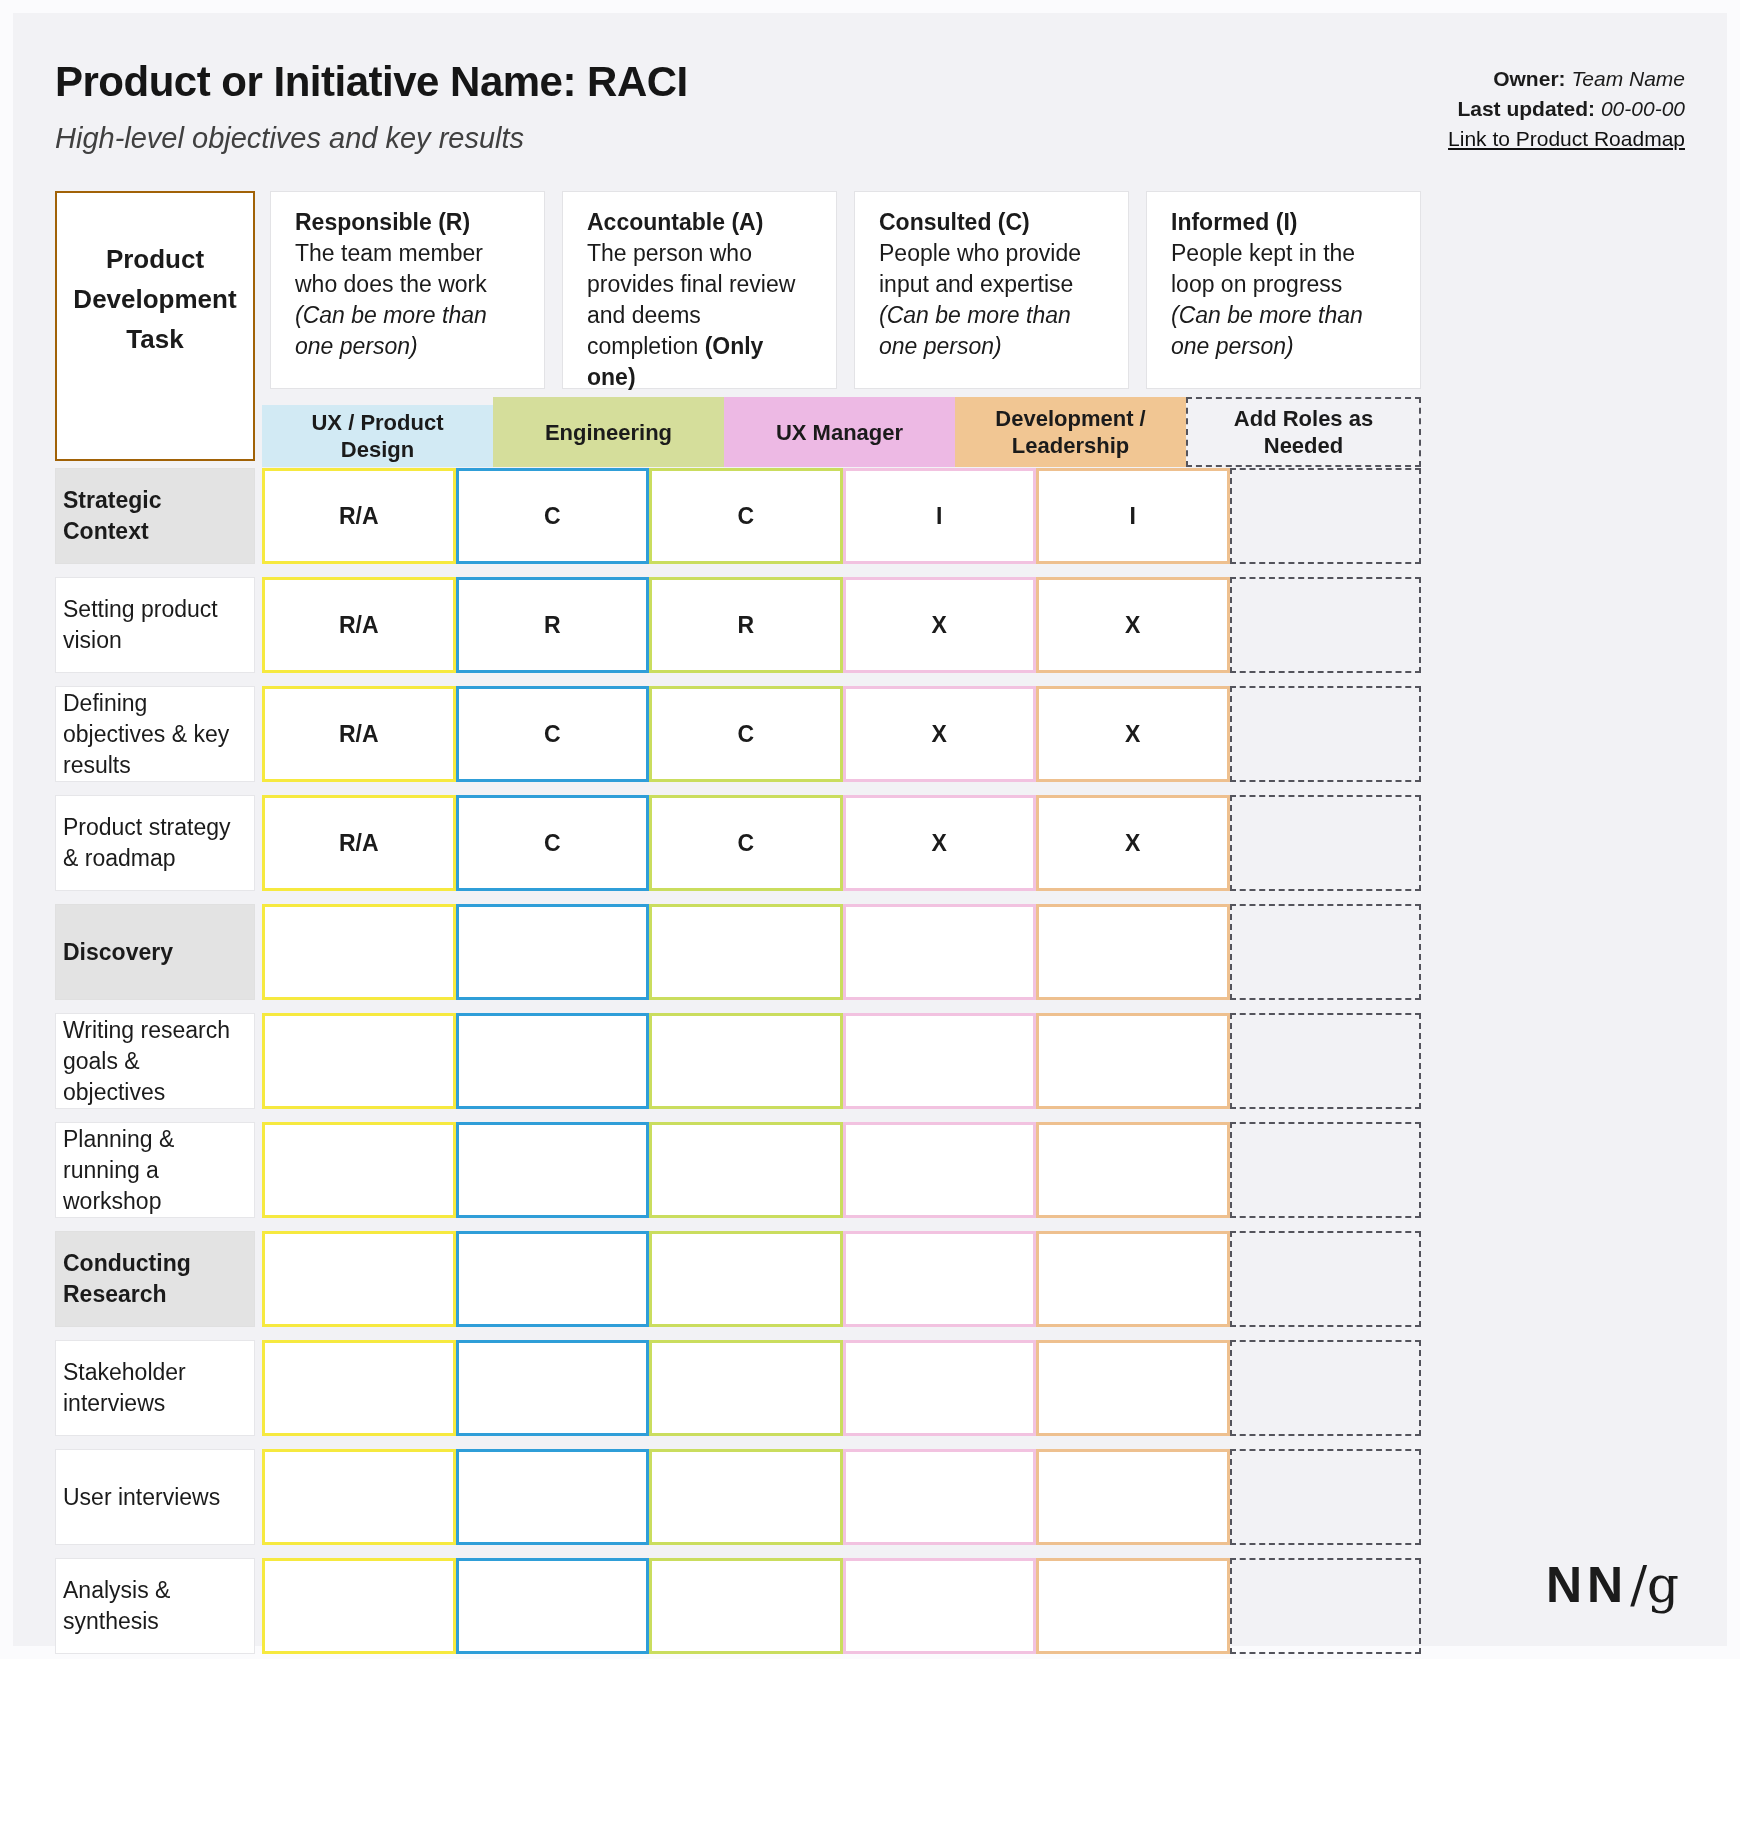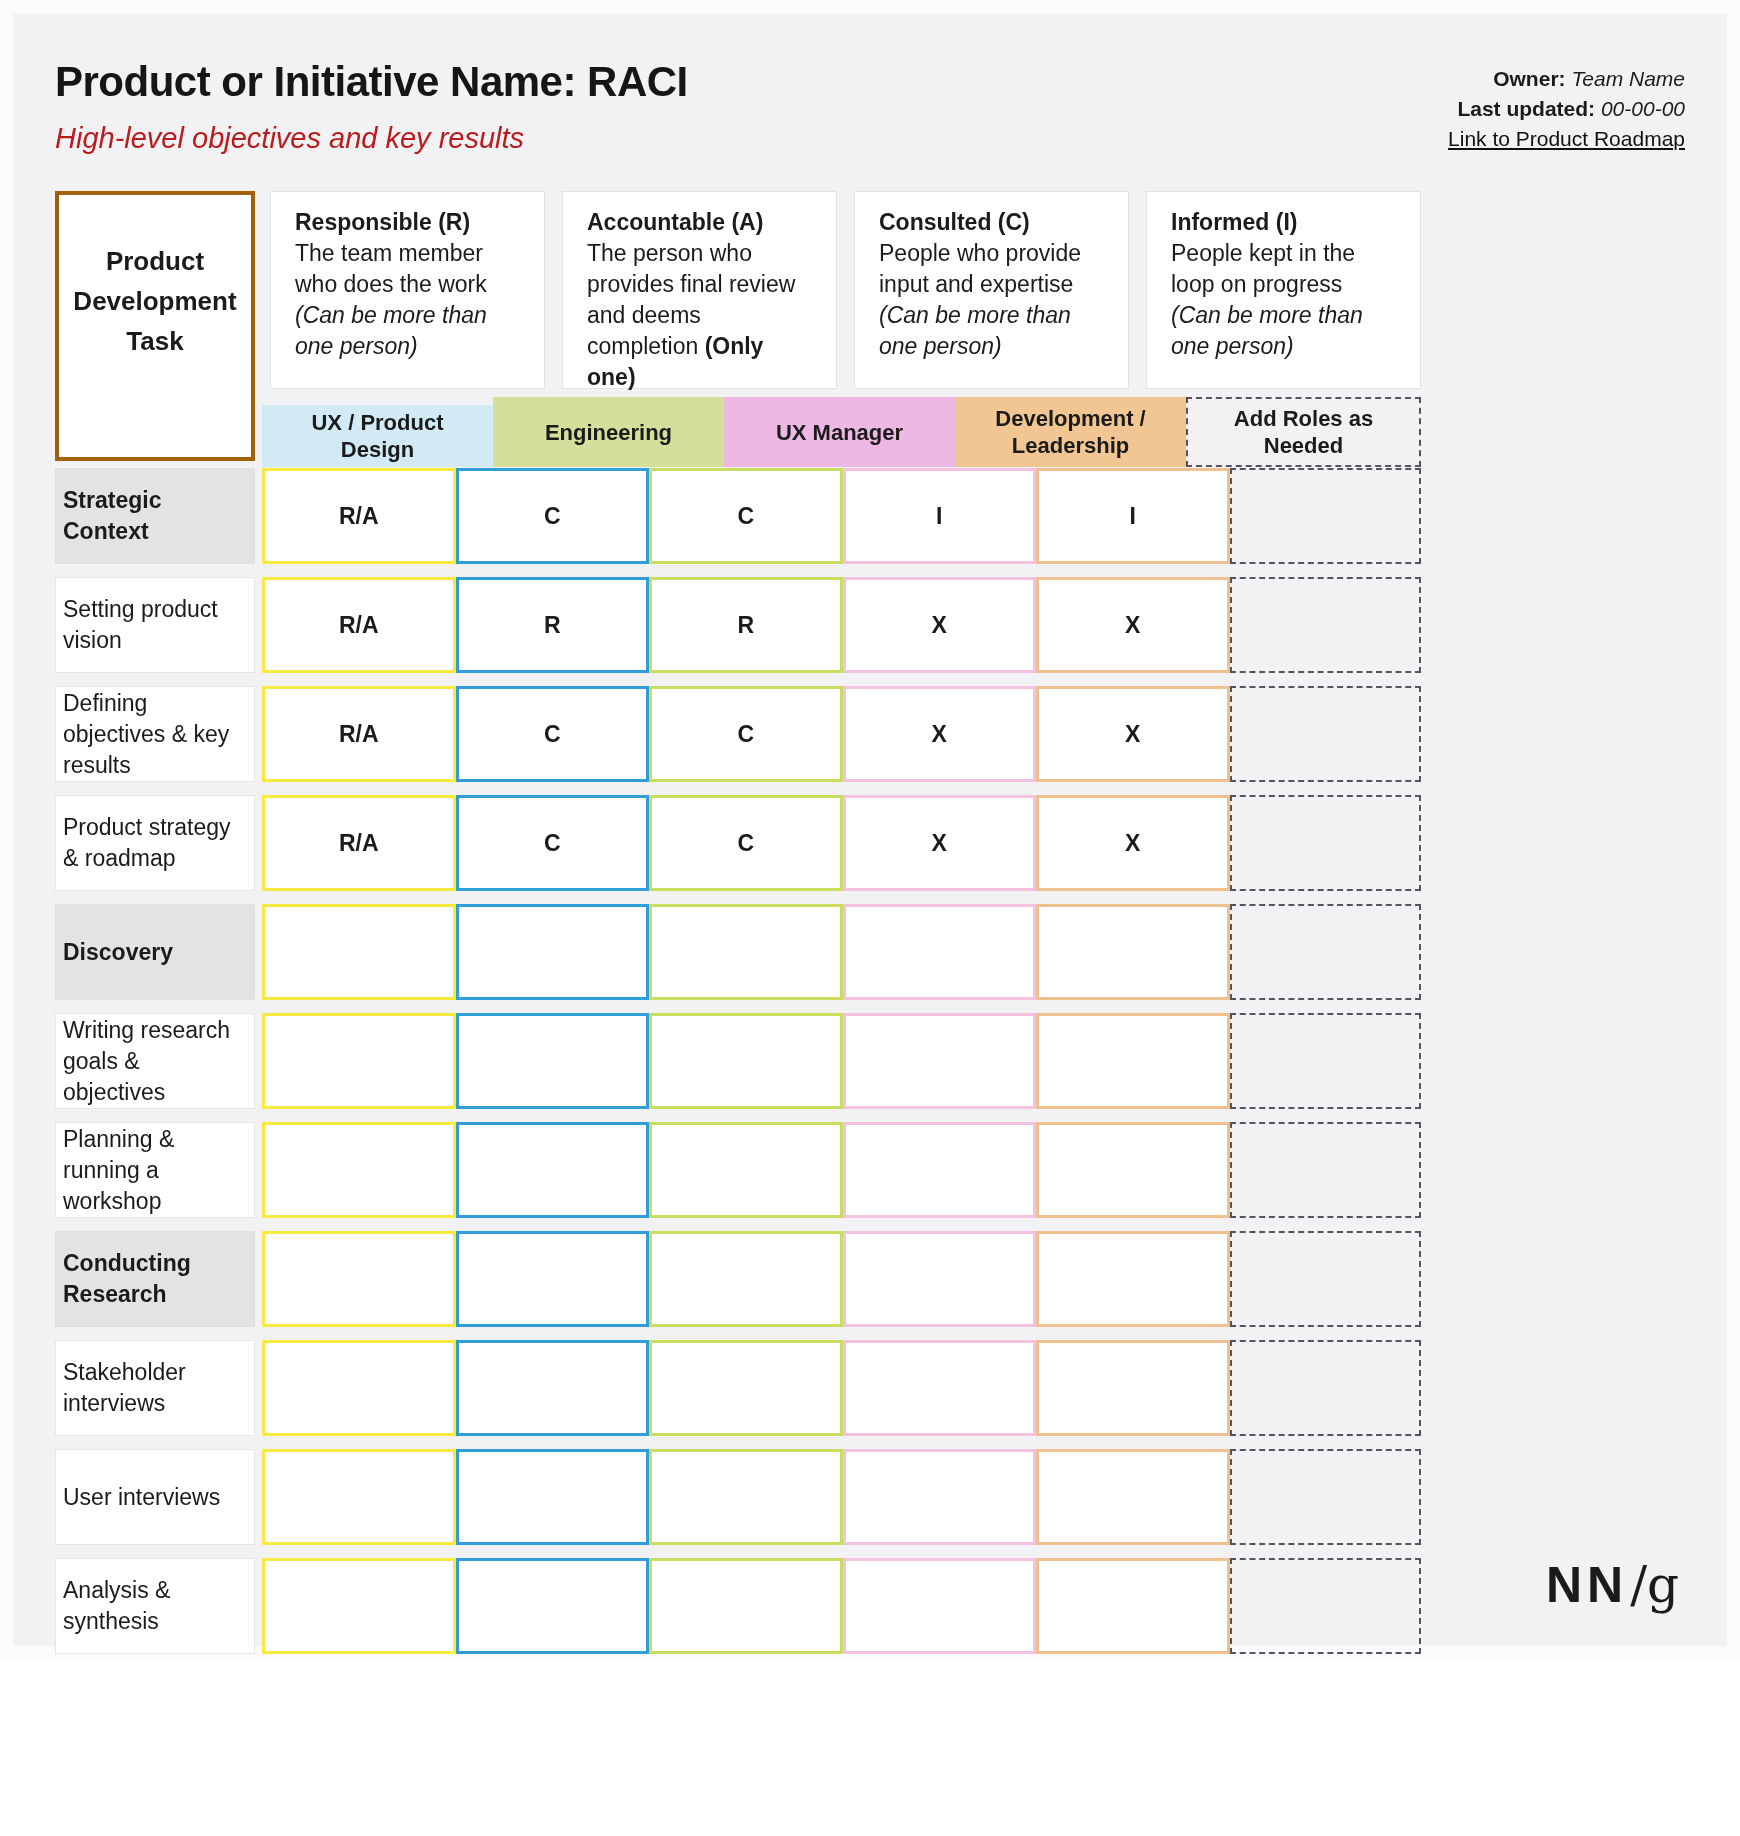--- a/index.html
+++ b/index.html
@@ -15,32 +15,32 @@
     width:100%; height:100%;
     background:#f2f2f5;
     position:relative;
     padding-top:45px;
   }
   .content { margin:0 42px; }
 
   
   .header-row { display:flex; justify-content:space-between; align-items:flex-start; }
   .page-title { margin:0; font-size:42px; font-weight:700; letter-spacing:-0.5px; color:#161616; }
-  .page-subtitle { margin-top:16px; font-size:29px; font-style:italic; color:#b91c1c; }
+  .page-subtitle { margin-top:16px; font-size:29px; font-style:italic; color:#404040; }
   .meta { text-align:right; font-size:21px; line-height:30px; padding-top:6px; }
   .meta .b { font-weight:700; }
   .meta .i { font-style:italic; }
   .roadmap-link { color:#111; text-decoration:underline; cursor:pointer; display:inline-block; }
 
   
   .raci-table { width:1366px; margin-top:36px; }
   .head { display:flex; height:270px; }
   .task-head {
     width:200px; flex:0 0 200px;
-    background:#ffffff; border:4px solid #a16207;
+    background:#ffffff; border:2px solid #a16207;
     font-size:26px; font-weight:700; text-align:center; line-height:40px;
     padding:46px 14px 0 14px;
   }
   .head-right { flex:1; margin-left:7px; display:flex; flex-direction:column; }
   .legend-row { height:198px; display:flex; gap:17px; padding-left:8px; }
   .legend-box {
     flex:1; background:#ffffff; border:1px solid #e3e3e6;
     padding:15px 24px; font-size:23px; line-height:31px;
   }
   .legend-title { font-weight:700; }

